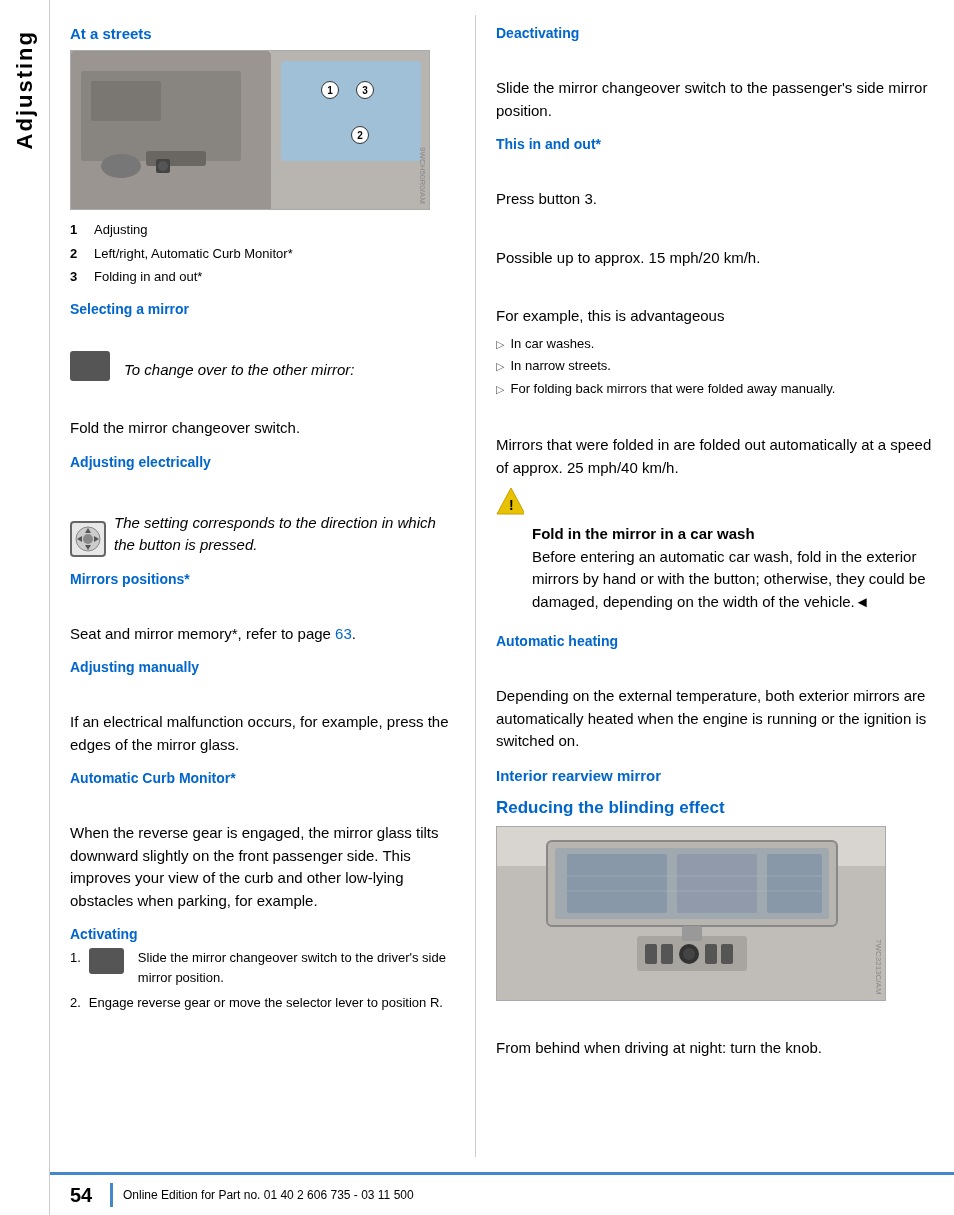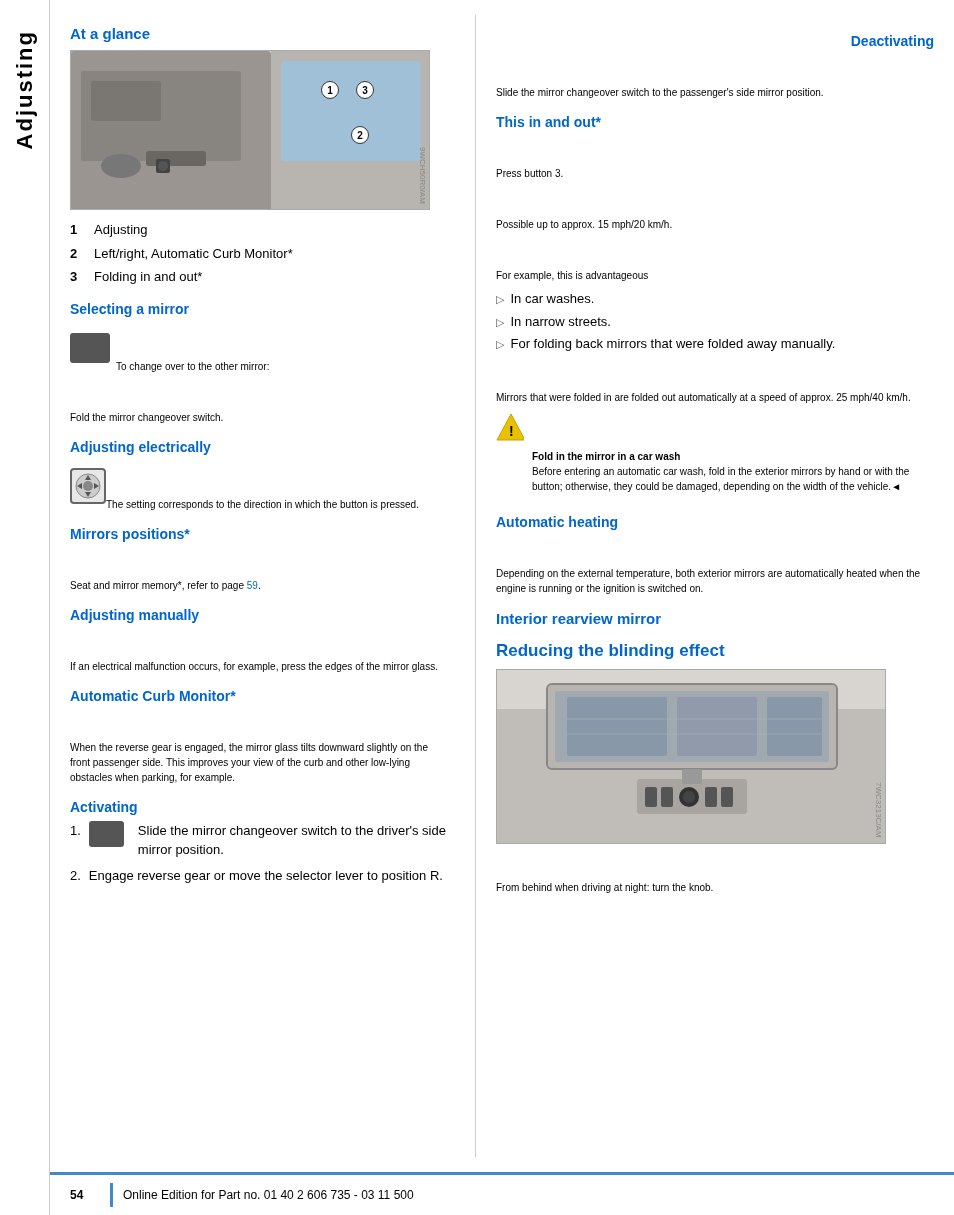--- a/index.html
+++ b/index.html
@@ -72,35 +72,34 @@
 
     
     .section-title {
       color: #0066cc;
       font-weight: bold;
       font-size: 14px;
       margin-bottom: 6px;
       margin-top: 14px;
     }
     .section-title:first-child {
-      margin-top: 8px;
-      text-align: right;
+      margin-top: 0;
     }
 
     .page-main-title {
       color: #0066cc;
       font-weight: bold;
       font-size: 15px;
       margin-bottom: 8px;
     }
 
     p {
       line-height: 1.5;
       margin-bottom: 6px;
-      font-size: 10px;
+      font-size: 15px;
       margin-top: 36px;
     }
 
     
     .top-image {
       width: 360px;
       height: 160px;
       background: #d0ccc8;
       border: 1px solid #aaa;
       margin-bottom: 10px;
@@ -158,23 +157,24 @@
       border-radius: 4px;
       background: #e8e8e8;
       display: flex;
       align-items: center;
       justify-content: center;
       flex-shrink: 0;
     }
 
     .inline-with-icon {
       display: flex;
-      align-items: center;
-      gap: 0;
+      align-items: flex-end;
+      gap: 8px;
       margin-bottom: 6px;
+      font-style: italic;
     }
 
     .inline-with-icon p {
       margin-bottom: 0;
     }
 
     
     a.page-link {
       color: #0066cc;
       text-decoration: none;
@@ -262,21 +262,21 @@
 
     
     .footer {
       border-top: 3px solid #4488cc;
       padding: 8px 20px;
       display: flex;
       align-items: center;
       gap: 10px;
     }
     .footer-page {
-      font-size: 12px;
+      font-size: 20px;
       font-weight: bold;
       color: #000;
       min-width: 30px;
     }
     .footer-divider {
       width: 3px;
       height: 24px;
       background: #4488cc;
     }
     .footer-text {
@@ -313,21 +313,21 @@
 <div class="page-wrapper">
 
   <div class="sidebar">
     <span class="sidebar-text">Adjusting</span>
   </div>
 
   <div class="main-content">
     <div class="columns">
 
       <div class="left-col">
-        <div class="page-main-title">At a glance</div>
+        <div class="page-main-title">At a streets</div>
 
         <div class="top-image">
           <div class="car-interior-img">
             
             <svg width="360" height="160" xmlns="http://www.w3.org/2000/svg">
 
               <rect x="0" y="0" width="200" height="160" fill="#9a9590" rx="4"></rect>
 
               <rect x="10" y="20" width="160" height="90" fill="#888480" rx="3"></rect>
               <rect x="20" y="30" width="70" height="40" fill="#7a7672" rx="2"></rect>
@@ -381,21 +381,21 @@
               <polygon points="14,25 11,20 17,20" fill="#555"></polygon>
               <polygon points="3,14 8,11 8,17" fill="#555"></polygon>
               <polygon points="25,14 20,11 20,17" fill="#555"></polygon>
             </svg>
           </div>
           <p>The setting corresponds to the direction in which the button is pressed.</p>
         </div>
 
         <div class="section-title">Mirrors positions*</div>
         <p>
-          <span>Seat and mirror memory*, refer to page </span><a class="page-link" href="#">59</a><span>.</span>
+          <span>Seat and mirror memory*, refer to page </span><a class="page-link" href="#">63</a><span>.</span>
         </p>
 
         <div class="section-title">Adjusting manually</div>
         <p>If an electrical malfunction occurs, for example, press the edges of the mirror glass.</p>
 
         <div class="section-title">Automatic Curb Monitor*</div>
         <p>When the reverse gear is engaged, the mirror glass tilts downward slightly on the front passenger side. This improves your view of the curb and other low-lying obstacles when parking, for example.</p>
 
         <div class="section-title">Activating</div>
         <ul class="steps-list">

